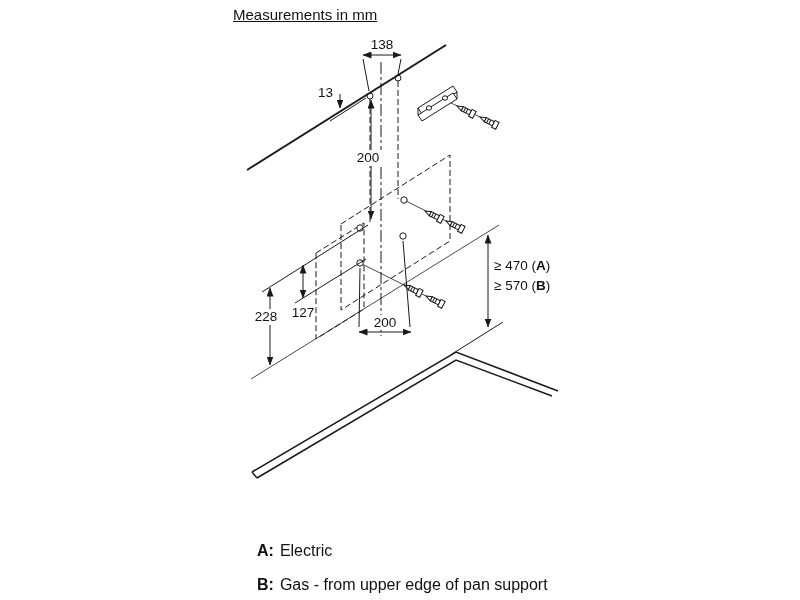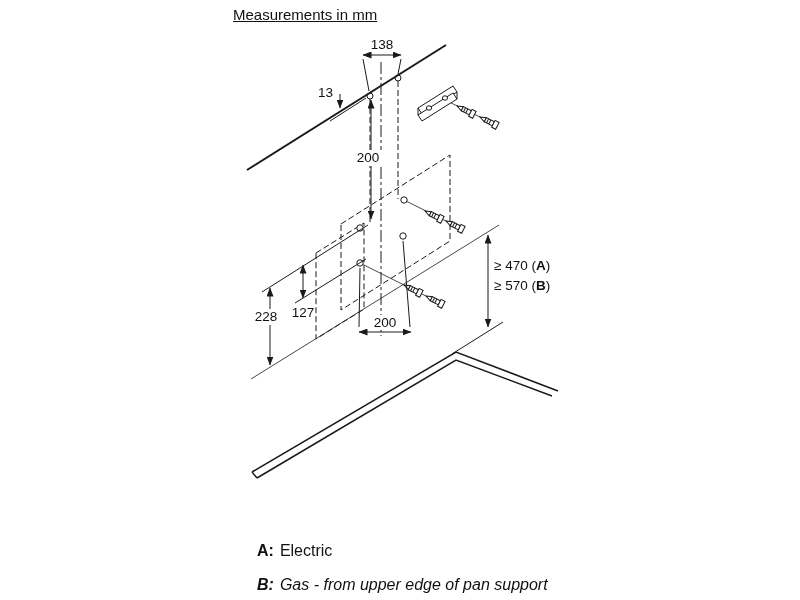--- a/index.html
+++ b/index.html
@@ -1,21 +1,21 @@
 <!DOCTYPE html>
 <html><head>
 <meta charset="utf-8">
 <style>
   html,body{margin:0;padding:0;background:#fff;}
   body{width:800px;height:600px;position:relative;overflow:hidden;
        font-family:"Liberation Sans",sans-serif;color:#111;}
   .title{position:absolute;left:233px;top:6px;font-size:15px;text-decoration:underline;}
   .note{position:absolute;left:233px;font-size:16px;margin-left:24px;}
   .note-a{top:542px;}
-  .note-b{top:576px;font-style:italic;}
+  .note-b{top:576px;}
   .note b{margin-right:6px;}
   svg{position:absolute;left:0;top:0;}
   svg text{font-family:"Liberation Sans",sans-serif;font-size:13.5px;fill:#111;}
   .ln{stroke:#1a1a1a;stroke-width:1;fill:none;}
   .thin{stroke:#1a1a1a;stroke-width:0.8;fill:none;}
   .dash{stroke:#1a1a1a;stroke-width:1;fill:none;stroke-dasharray:6 3;}
   .cline{stroke:#1a1a1a;stroke-width:1;fill:none;stroke-dasharray:12 3 3 3;}
   .hole{fill:#fff;stroke:#1a1a1a;stroke-width:1;}
   .wht{fill:#fff;stroke:none;}
 </style>

